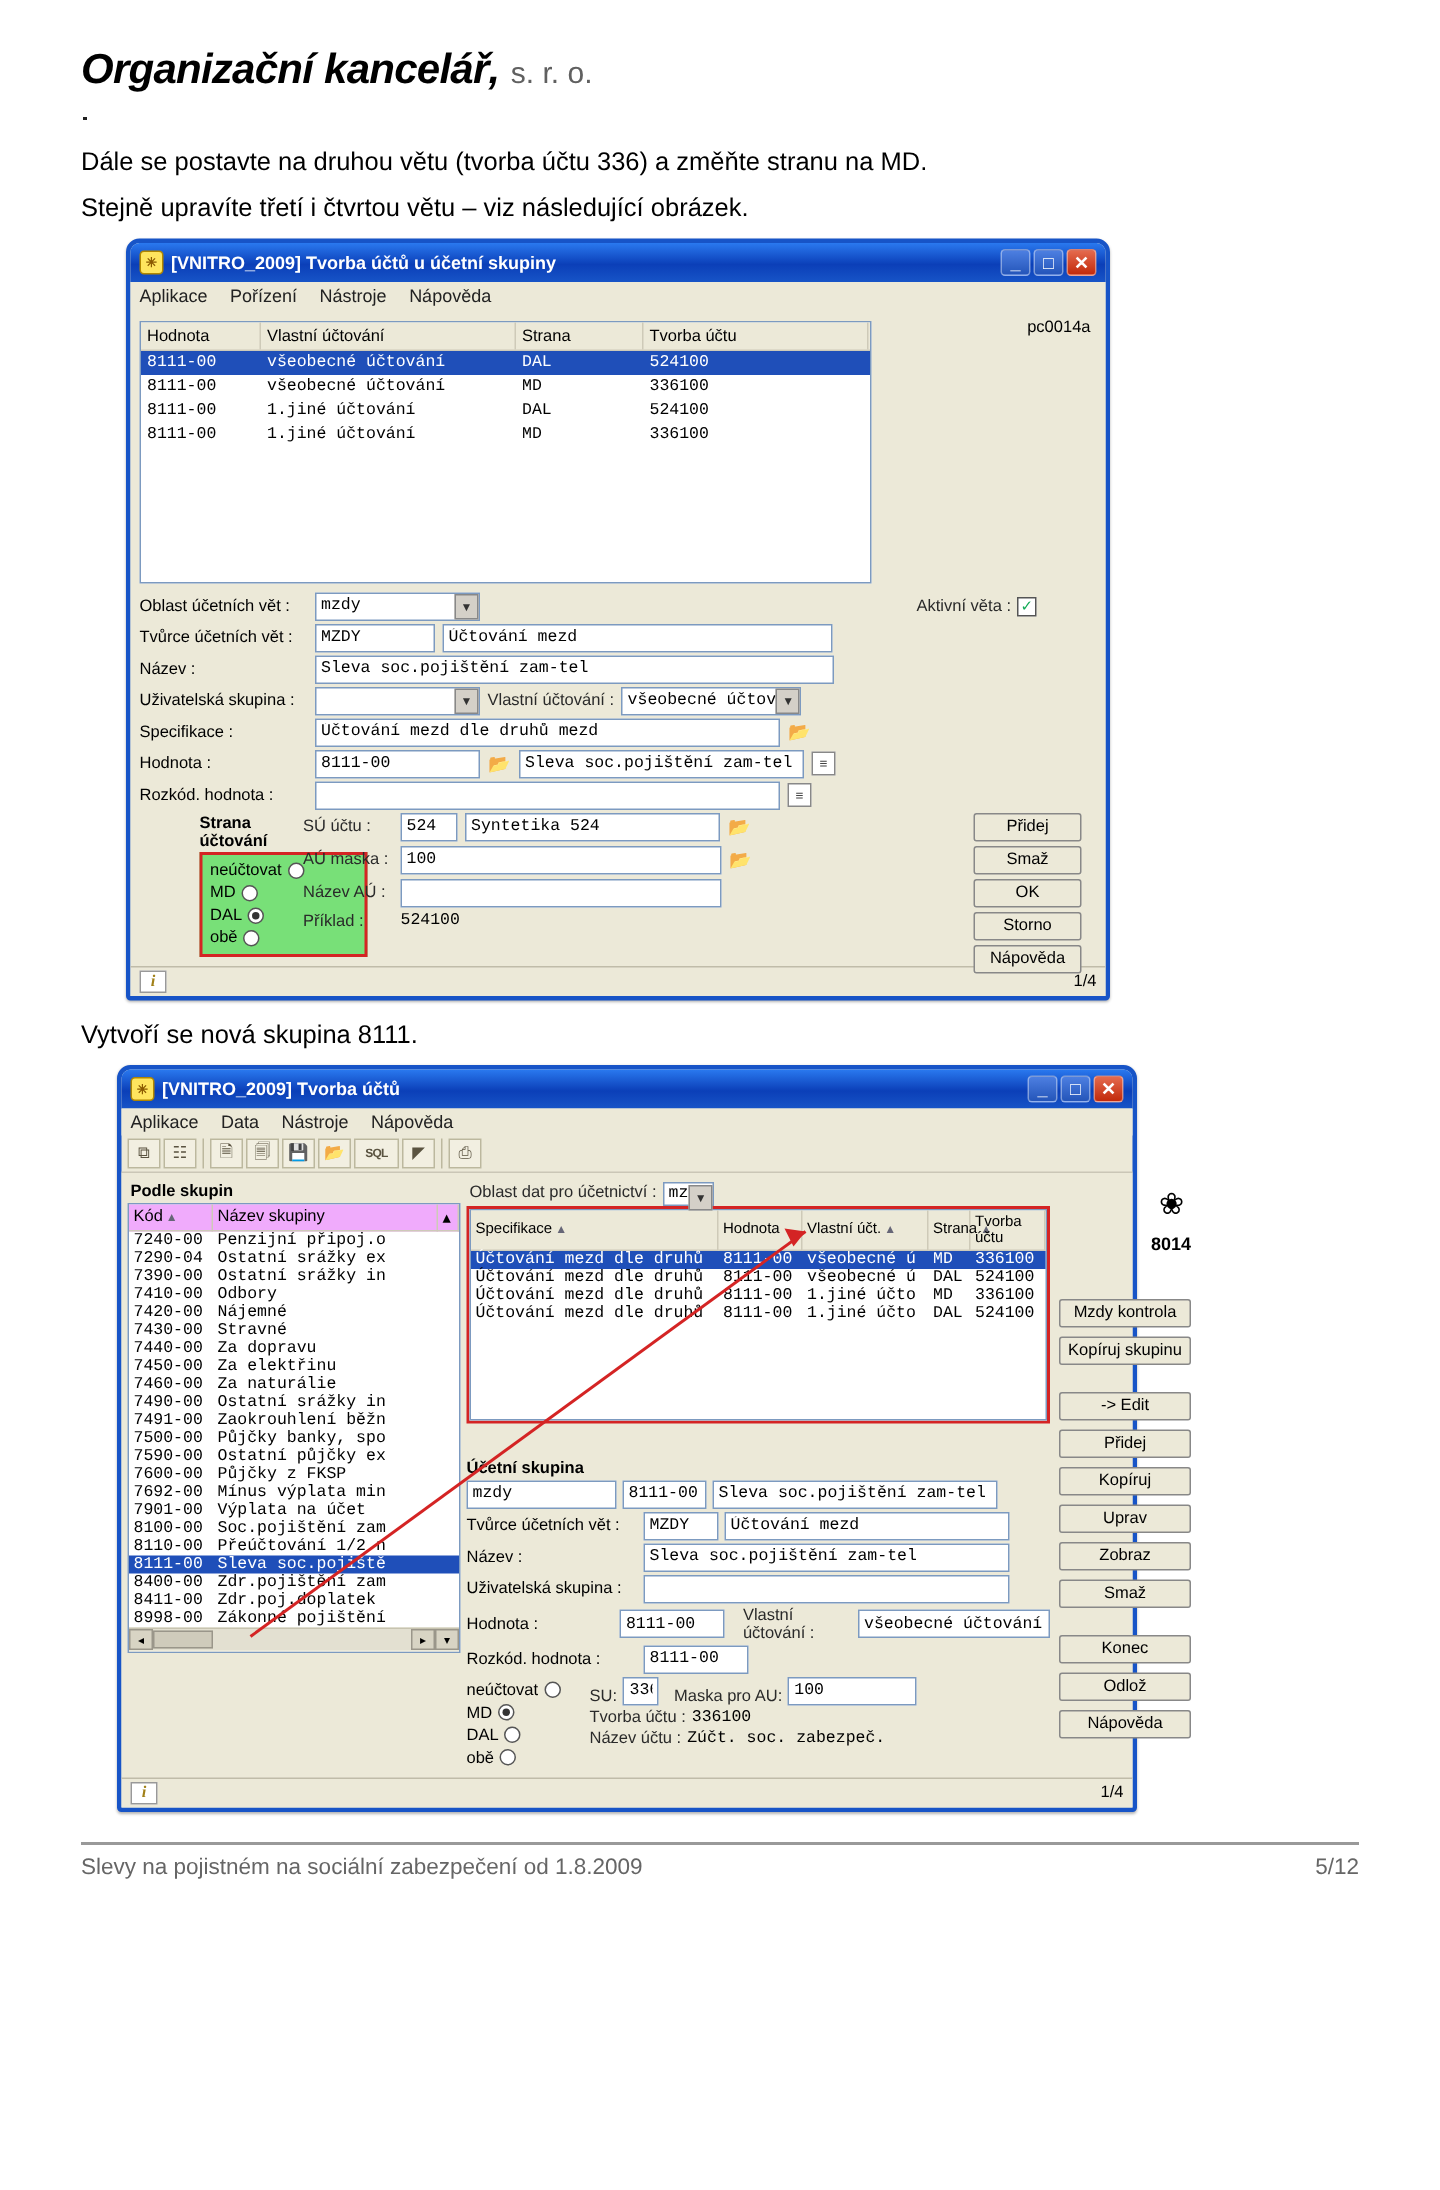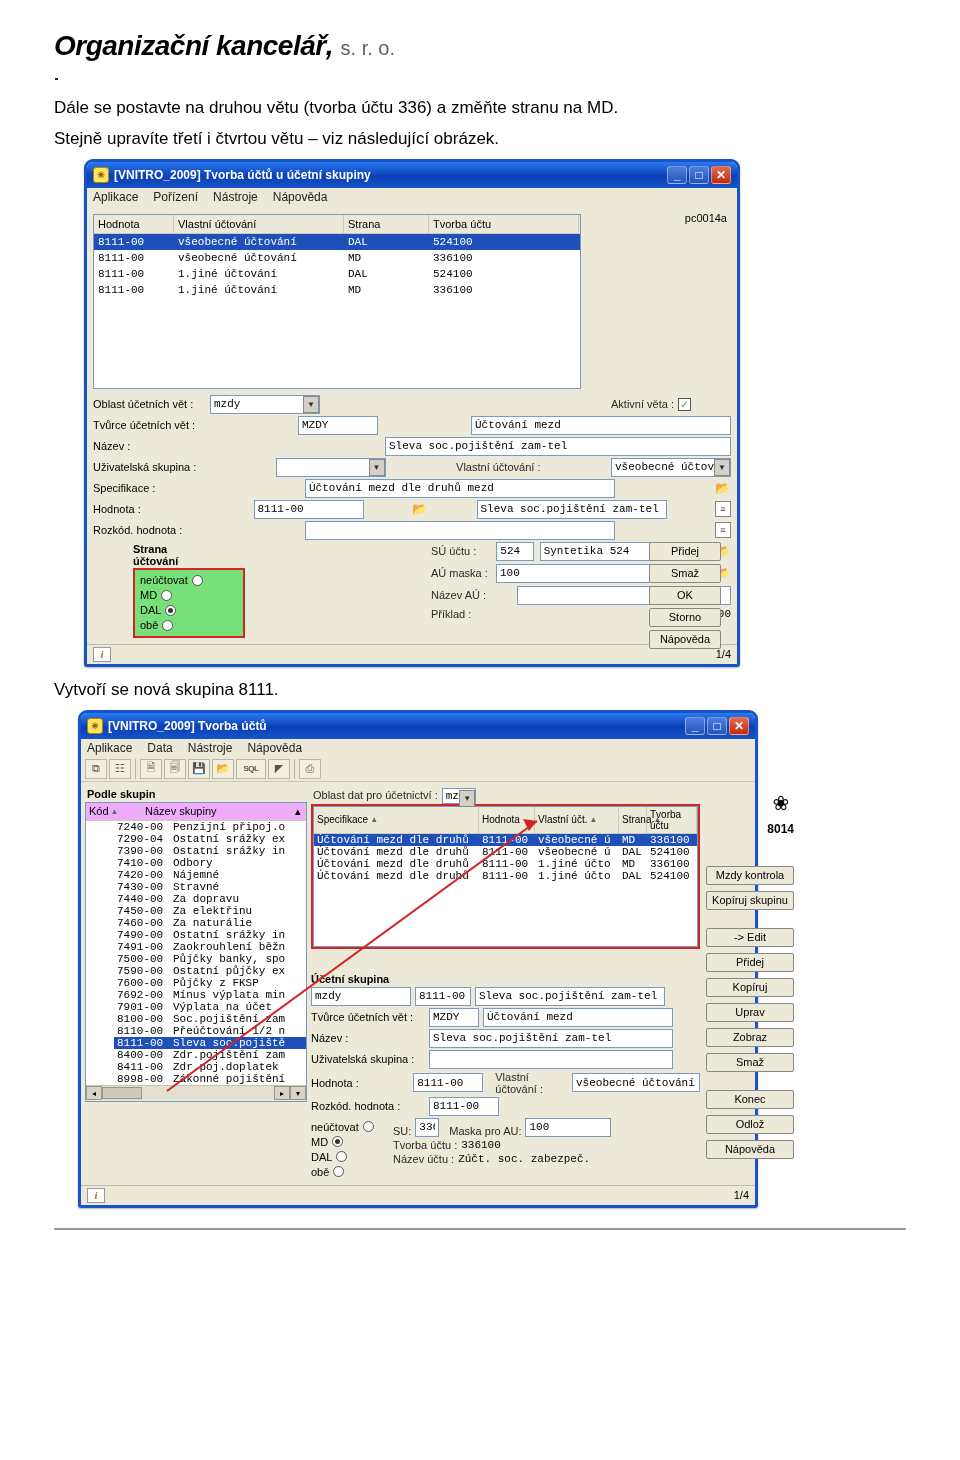--- a/index.html
+++ b/index.html
@@ -36,21 +36,21 @@
   
   .win1 { width:656px; margin:6px auto 12px 30px; }
   .w1-table { background:#fff; border:1px solid #7c9ac0; width:488px; }
   .w1-head { display:flex; background:#ece9d8; border-bottom:1px solid #cecab8;}
   .w1-head .th { border-right:1px solid #cecab8; padding:3px 4px; font-size:11px;}
   .w1-row { display:flex; font-family:"Courier New",monospace; font-size:11px; padding:1px 0;}
   .w1-row.sel { background:#1f4fb9; color:#fff;}
   .w1-row .td { padding:1px 4px;}
   .c-h1{width:80px;} .c-h2{width:170px;} .c-h3{width:85px;} .c-h4{width:150px;}
   .w1-form { margin-top:6px; }
-  .w1-form .row { display:flex; align-items:center; margin:2px 0; gap:5px;justify-content:space-between;}
+  .w1-form .row { display:flex; align-items:center; margin:2px 0; gap:5px;}
   .w1-form .lab { width:112px; font-size:11px;}
   .green-pane { background:#78e078; border:1px solid #52b152; padding:3px 5px; width:112px;}
   .green-pane .r { display:flex; align-items:center; gap:4px; font-size:11px; height:15px;}
   .radio-off{width:11px;height:11px;border:1px solid #555;border-radius:50%;background:#fff;}
   .radio-on{width:11px;height:11px;border:1px solid #555;border-radius:50%;background:#fff;position:relative;}
   .radio-on:after{content:"";position:absolute;left:2px;top:2px;width:5px;height:5px;border-radius:50%;background:#333;}
   .red-box { border:2px solid #d42424; }
   .folder-ic{width:16px;height:16px;display:flex;align-items:center;justify-content:center;color:#7b6a2b;font-size:12px;}
   .list-ic{width:16px;height:16px;border:1px solid #888;background:#fff;font-size:9px;display:flex;align-items:center;justify-content:center;color:#444;}
   .check-box{width:13px;height:13px;border:1px solid #555;background:#fff;display:flex;align-items:center;justify-content:center;font-size:10px;color:#1a5;}
@@ -60,21 +60,21 @@
   .win2 { width:680px; margin:6px auto 0 24px; }
   .toolbar { display:flex; gap:2px; padding:2px 4px; align-items:center; border-bottom:1px solid #cac6b6;}
   .tool { width:22px; height:20px; border:1px solid #bcb89e; background:#f2efe1; display:flex;align-items:center;justify-content:center;font-size:11px;color:#5a5340;}
   .tool.sql { width:30px; font-size:8px; font-weight:bold; letter-spacing:-0.5px;}
   .tool.sep { width:1px; background:#bcb89e; border:none; margin:0 2px;}
   .w2-body { display:flex; }
   .w2-left { width:222px; background:#fff; border:1px solid #7c9ac0; display:flex; flex-direction:column;}
   .w2-left-head { display:flex; background:#f0abfc;}
   .w2-left-head .th { border-right:1px solid #cecab8; border-bottom:1px solid #cecab8; padding:2px 3px; font-size:11px; display:flex;align-items:center;gap:2px;}
   .tri{font-size:8px;color:#667;}
-  .w2-left-rows { flex:1; overflow:hidden; font-family:"Courier New",monospace; font-size:11px;padding-left:28px;}
+  .w2-left-rows { flex:1; overflow:hidden; font-family:"Courier New",monospace; font-size:11px;}
   .w2-lr { display:flex; }
   .w2-lr .c1{width:56px; padding:0 3px;} .w2-lr .c2{flex:1; padding:0 3px;}
   .w2-lr.sel{background:#1f4fb9;color:#fff;}
   .w2-scroll{display:flex; align-items:center; background:#ece9d8; height:16px; border-top:1px solid #c7c3b0;}
   .sc-btn{width:16px;height:14px;border:1px solid #9a968a;background:#d8d4c4;display:flex;align-items:center;justify-content:center;font-size:8px;}
   .sc-track{flex:1;height:14px;background:#e3e0d1;position:relative;}
   .sc-thumb{position:absolute;left:0;width:40px;height:12px;top:1px;background:#cfcbbb;border:1px solid #9a968a;}
   .w2-mid { flex:1; padding:0 4px; position:relative;}
   .w2-mid-hdrow { display:flex; align-items:center; padding:3px 2px 2px 2px;}
   .sel-disp{background:#fff;border:1px solid #7c9ac0;height:17px;width:100px;padding:1px 3px;font-family:"Courier New",monospace;font-size:11px;}
@@ -574,13 +574,17 @@
       </div>
     </div>
     <div class="statusbar">
       <span class="i">i</span>
       <span class="count">1/4</span>
     </div>
   </div>
 
   <div style="height:18px;"></div>
   <hr class="hr-line">
+  <div class="footer-row">
+    <span>Slevy na pojistném na sociální zabezpečení od 1.8.2009</span>
+    <span>5/12</span>
+  </div>
 </div>
 
 </body></html>

